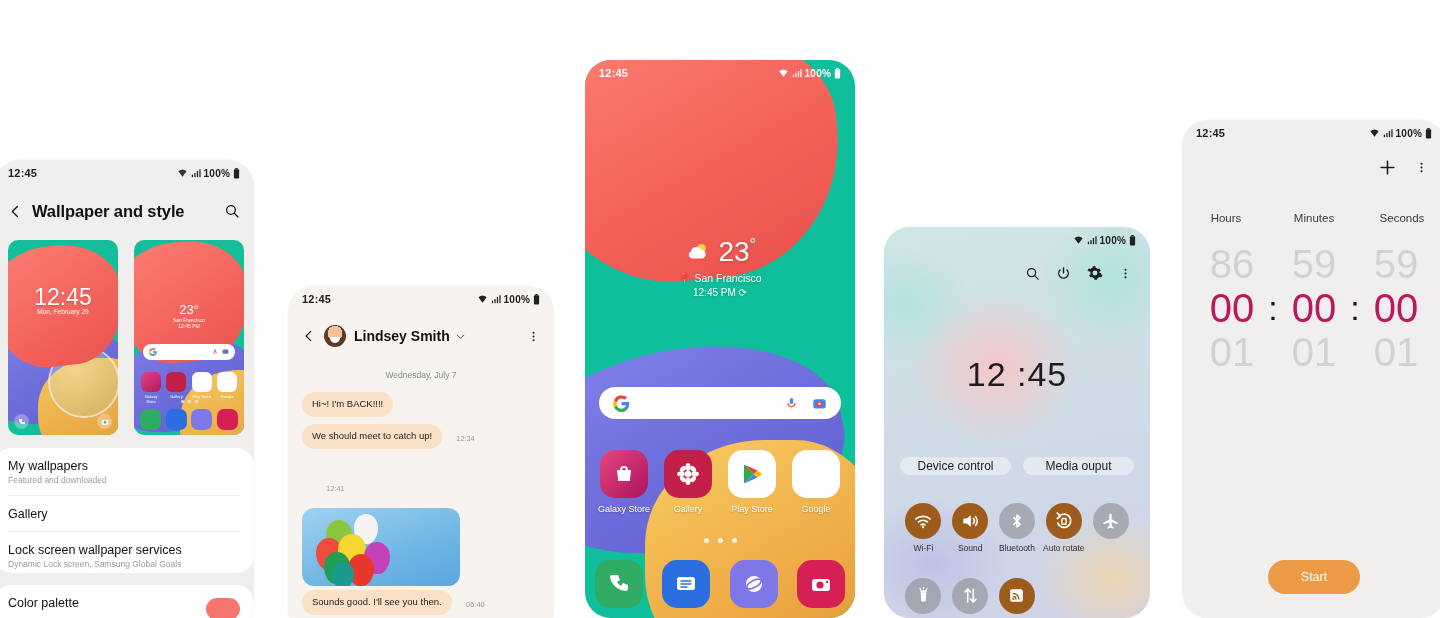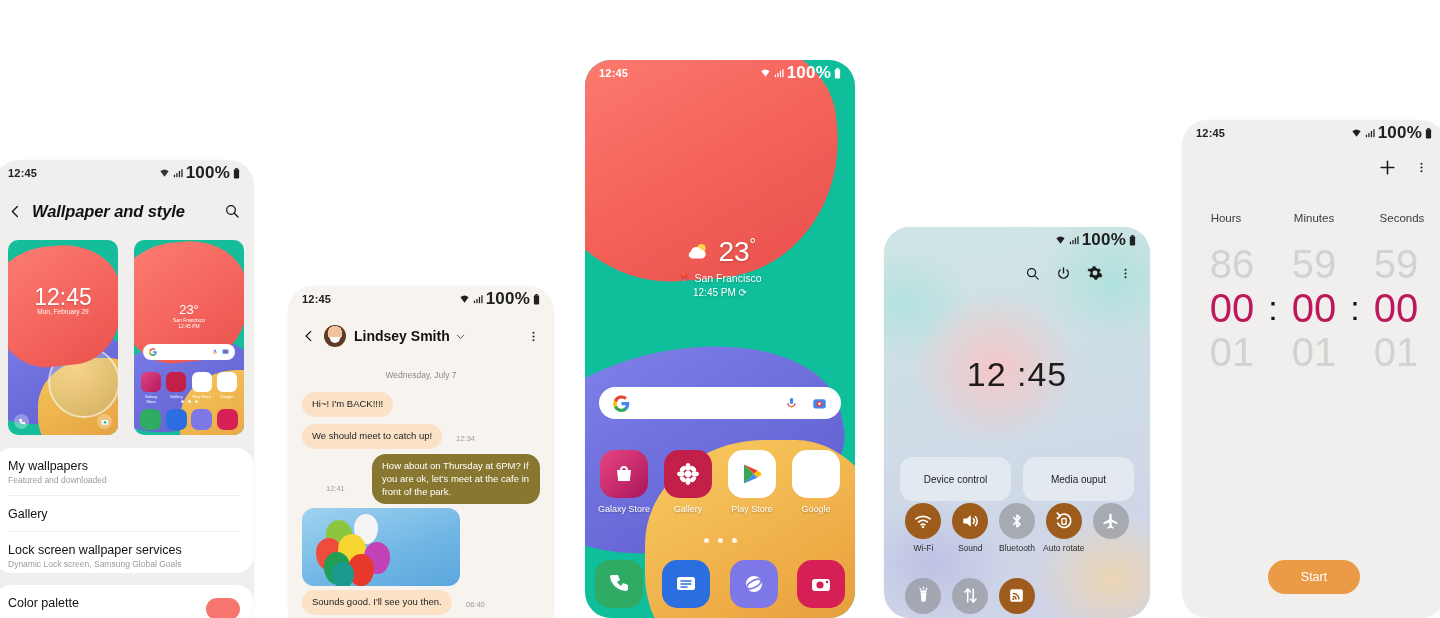--- a/index.html
+++ b/index.html
@@ -7,31 +7,31 @@
     font-family:"Liberation Sans", sans-serif; }
   .stage { position:relative; width:1440px; height:618px; background:#fff; }
 
   
   .phone { position:absolute; overflow:hidden; background:#f0efed;
     border-radius:26px; box-shadow:0 0 0 1px rgba(0,0,0,0.02); }
   .statusbar { position:absolute; top:0; left:0; right:0; height:26px;
     display:flex; align-items:center; justify-content:space-between;
     padding:0 14px; font-size:11px; font-weight:bold; color:#202020; letter-spacing:.2px; }
   .sb-right { display:flex; align-items:center; gap:3px; }
-  .sb-right .pct { font-size:17px; font-weight:bold;text-align:right; }
+  .sb-right .pct { font-size:10px; font-weight:bold;text-align:right; }
   .ic { display:inline-block; }
 
   svg.glyph { display:block; }
 
   
   #p1 { left:-6px; top:160px; width:260px; height:470px; background:#f0efed; }
   #p1 .title-row { position:absolute; top:30px; left:0; right:0; height:42px;
     display:flex; align-items:center; padding:0 10px; }
   #p1 .back { width:22px; height:22px; display:flex; align-items:center; justify-content:center; }
-  #p1 .pg-title { font-size:16.5px; font-weight:bold; color:#111; margin-left:6px; letter-spacing:-.1px;font-style:italic; }
+  #p1 .pg-title { font-size:16.5px; font-weight:bold; color:#111; margin-left:6px; letter-spacing:-.1px; }
   #p1 .search { margin-left:auto; width:24px; height:24px; display:flex; align-items:center; justify-content:center; }
   #p1 .thumbs { position:absolute; top:80px; left:14px; display:flex; gap:16px; }
   .thumb { width:110px; height:195px; border-radius:10px; overflow:hidden; position:relative; }
   .wp-bg { position:absolute; inset:0; background:#15bd9a; }
   .wp-blob-red { position:absolute; width:130px; height:120px; left:-16px; top:6px;
     background:linear-gradient(150deg,#fc7e74,#f4655d 55%,#e8524c);
     border-radius:46% 46% 40% 40%/40% 40% 52% 52%; transform:rotate(-6deg); }
   .wp-blob-blue { position:absolute; width:150px; height:90px; left:-28px; top:92px;
     background:linear-gradient(160deg,#7d7ee8,#6a6ad8 60%,#5b5bcc);
     border-radius:50%/46%; transform:rotate(-13deg); }
@@ -133,22 +133,22 @@
       radial-gradient(ellipse 90px 80px at 8% 20%, rgba(176,226,222,.9), rgba(176,226,222,0) 72%),
       radial-gradient(ellipse 110px 90px at 18% 86%, rgba(186,191,228,.85), rgba(186,191,228,0) 72%),
       radial-gradient(ellipse 110px 90px at 86% 90%, rgba(243,214,167,.8), rgba(243,214,167,0) 72%),
       linear-gradient(170deg,#cfe5e4,#cfd2e8); }
   #p4 .toprow { position:absolute; top:38px; right:18px; display:flex; align-items:center; gap:16px; }
   #p4 .clock { position:absolute; left:0; right:0; top:128px; text-align:center;
     font-size:34px; font-weight:300; color:#1c1c1c; letter-spacing:1px; }
   #p4 .date { position:absolute; left:0; right:0; top:176px; text-align:center;
     font-size:12.5px; color:#2a2a2a; }
   #p4 .chips { position:absolute; left:16px; right:16px; top:230px; display:flex; gap:12px; }
-  #p4 .chip { flex:1; height:44px; border-radius:13px; background:rgba(255,255,255,.42);
-    display:flex; align-items:center; justify-content:center; font-size:10px; color:#1c1c1c; }
+  #p4 .chip { flex:1; height:18px; border-radius:13px; background:rgba(255,255,255,.42);
+    display:flex; align-items:center; justify-content:center; font-size:12px; color:#1c1c1c; }
   #p4 .tgrid { position:absolute; left:16px; right:16px; top:276px;
     display:grid; grid-template-columns:repeat(5,1fr); row-gap:24px; }
   #p4 .tile { text-align:center; }
   #p4 .tile .circ { width:36px; height:36px; border-radius:50%; margin:0 auto;
     display:flex; align-items:center; justify-content:center; }
   #p4 .tile .lb { font-size:8.5px; color:#2d2d2d; margin-top:5px; line-height:1.15; }
   .on { background:#9d5c1b; }
   .off { background:rgba(150,152,158,.72); }
 
   
@@ -376,21 +376,20 @@
           </svg>
         </span>
     </div>
 
     <div class="daydate">Wednesday, July 7</div>
 
     <div class="bub in" style="top:106px">Hi~! I'm BACK!!!!</div>
     <div class="bub in" style="top:138px">We should meet to catch up!</div>
     <div class="tstamp" style="top:148px; left:168px">12:34</div>
 
-    <div class="bub out" style="top:168px; width:168px">How about on Thursday at 6PM? If you are ok, let's meet at the cafe in front of the park.</div>
     <div class="tstamp" style="top:198px; left:38px">12:41</div>
 
     <div class="imgbub" style="top:222px">
       <div class="balloon" style="width:26px;height:32px;left:24px;top:12px;background:#8cc63f"></div>
       <div class="balloon" style="width:24px;height:30px;left:52px;top:6px;background:#f4f4f4"></div>
       <div class="balloon" style="width:26px;height:32px;left:14px;top:30px;background:#f04b3c"></div>
       <div class="balloon" style="width:28px;height:34px;left:36px;top:26px;background:#f7d631"></div>
       <div class="balloon" style="width:26px;height:32px;left:62px;top:34px;background:#c342b7"></div>
       <div class="balloon" style="width:26px;height:32px;left:22px;top:44px;background:#1f9e55"></div>
       <div class="balloon" style="width:26px;height:32px;left:46px;top:46px;background:#e8382c"></div>

